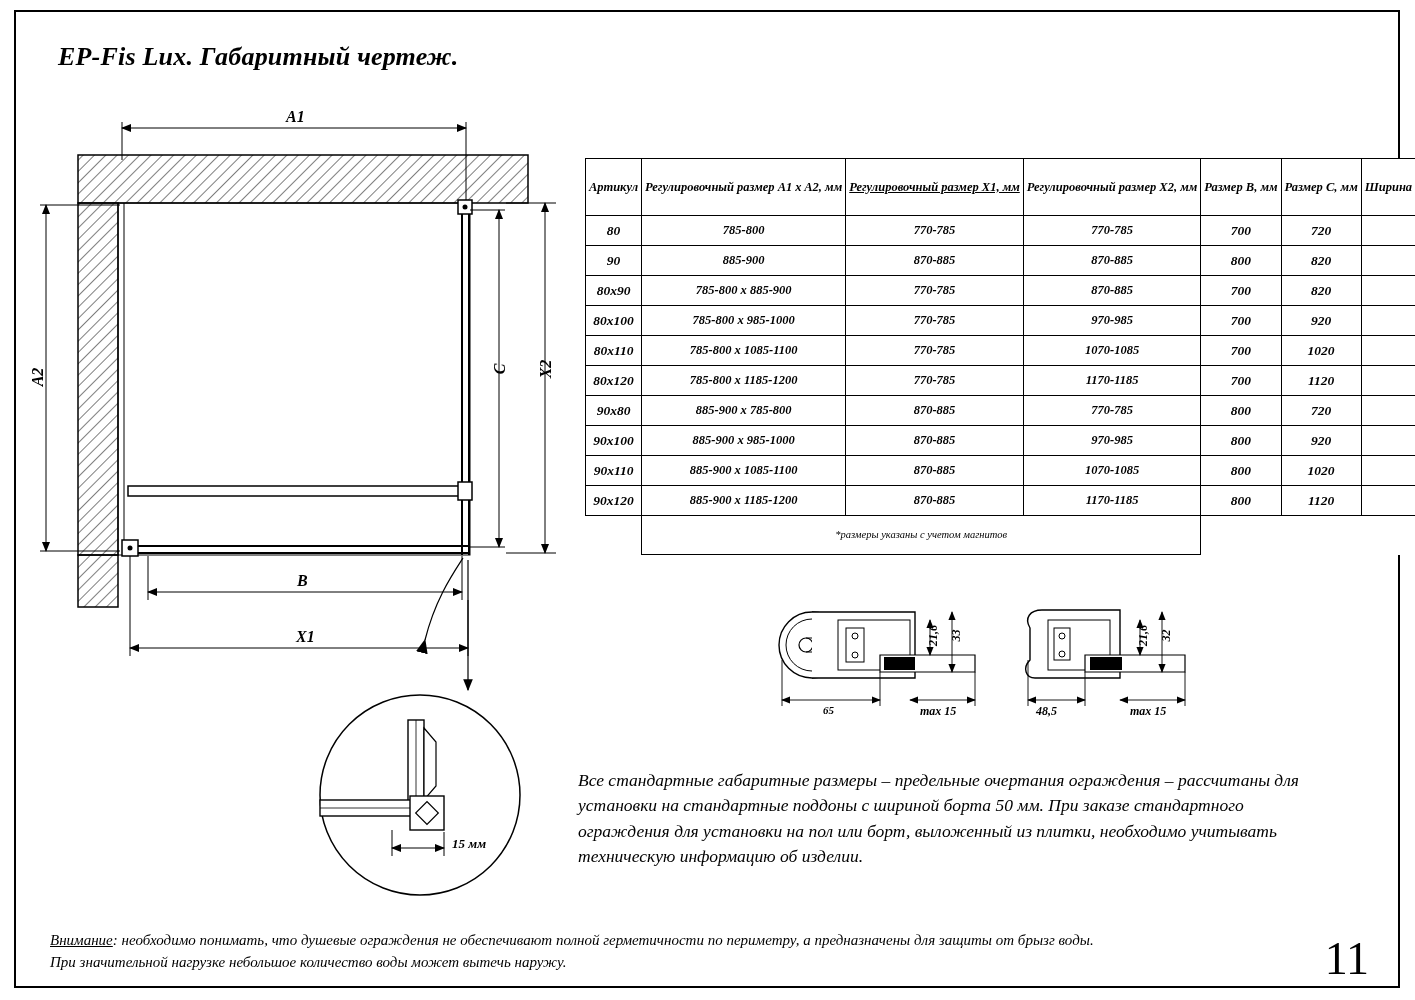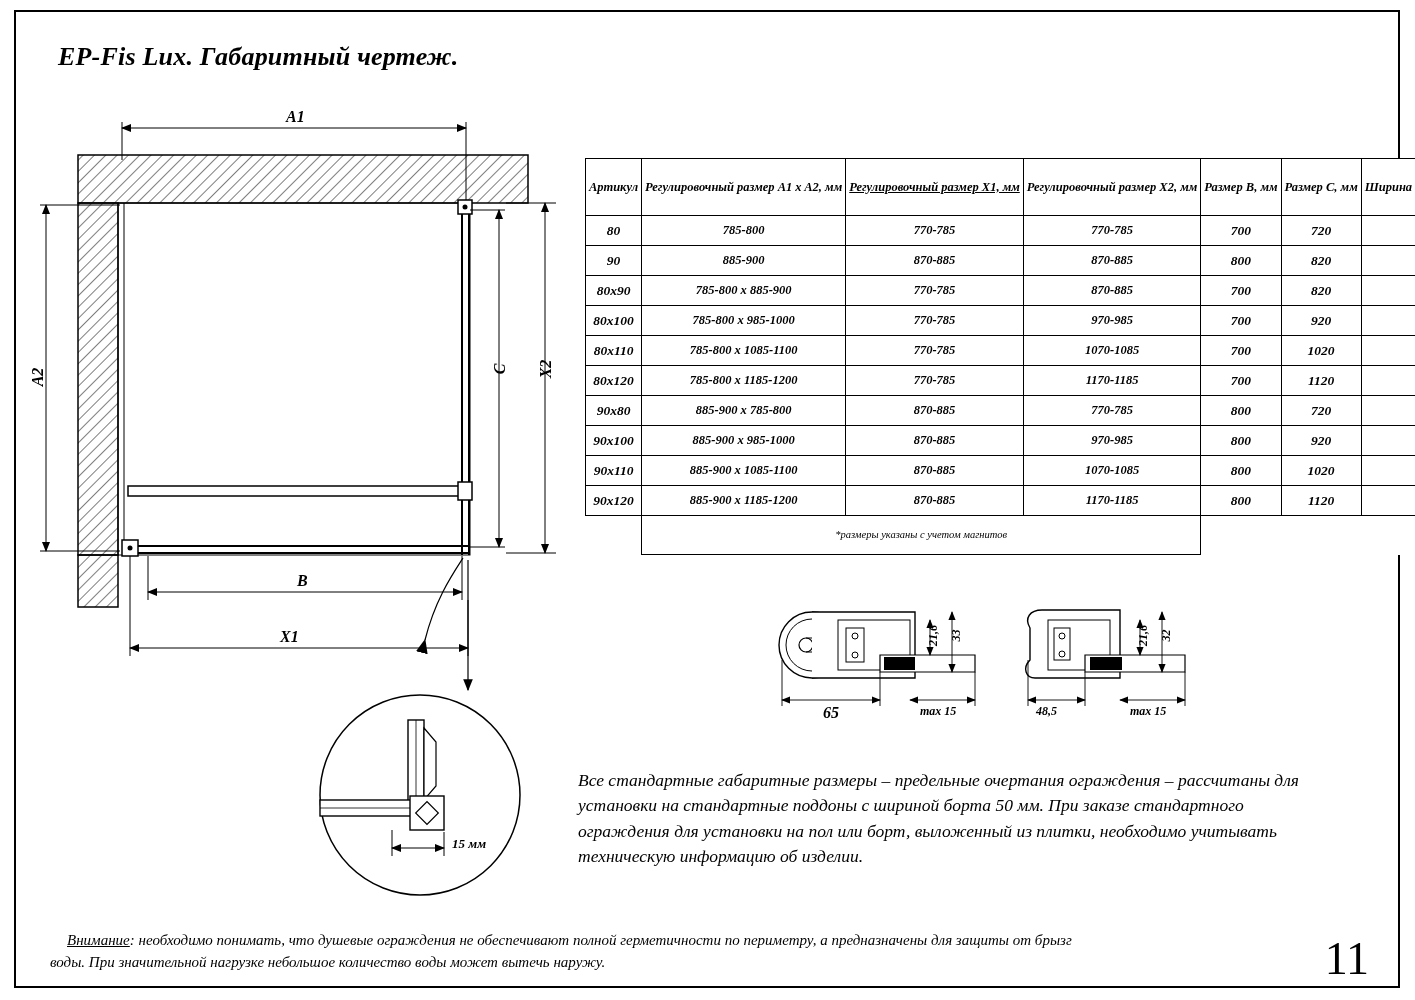--- a/index.html
+++ b/index.html
@@ -102,21 +102,21 @@
   }
   .warn {
     position: absolute;
     left: 50px; top: 930px;
     width: 1060px;
     font-family: "Liberation Serif", serif;
     font-style: italic;
     font-size: 15px;
     line-height: 1.45;
   }
-  .warn u { text-decoration: underline; margin-left: 17px; }
+  .warn u { text-decoration: underline; }
   .pagenum {
     position: absolute;
     right: 46px; bottom: 18px;
     font-family: "Liberation Serif", serif;
     font-size: 46px;
     line-height: 1;
   }
   .lbl {
     position: absolute;
     font-family: "Liberation Serif", serif;
@@ -279,28 +279,28 @@
       <line x1="1028" y1="660" x2="1028" y2="706" stroke="#000" stroke-width="0.9"></line>
       <line x1="1085" y1="672" x2="1085" y2="706" stroke="#000" stroke-width="0.9"></line>
       <line x1="1120" y1="700" x2="1185" y2="700" stroke="#000" stroke-width="0.9" marker-start="url(#arrStart)" marker-end="url(#arrEnd)"></line>
       <line x1="1185" y1="672" x2="1185" y2="706" stroke="#000" stroke-width="0.9"></line>
     </g>
   </svg>
 
   <div class="lbl" style="left:286px; top:108px;">A1</div>
   <div class="lbl rot90" style="left:18px; top:368px; width:40px; text-align:center;">A2</div>
   <div class="lbl" style="left:297px; top:572px;">B</div>
-  <div class="lbl" style="left:280px; top:628px;">X1</div>
+  <div class="lbl" style="left:296px; top:628px;">X1</div>
   <div class="lbl rot90" style="left:480px; top:360px; width:40px; text-align:center;">C</div>
   <div class="lbl rot90" style="left:526px; top:360px; width:40px; text-align:center;">X2</div>
   <div class="lbl small" style="left:452px; top:836px;">15 мм</div>
 
   <div class="lbl small rot90" style="left:913px; top:628px; width:40px; text-align:center; font-size:12px;">21,6</div>
   <div class="lbl small rot90" style="left:936px; top:628px; width:40px; text-align:center; font-size:12px;">33</div>
-  <div class="lbl small" style="left:823px; top:704px; font-size:16px;font-family:Liberation Serif, serif;">65</div>
+  <div class="lbl small" style="left:823px; top:704px; font-size:11px;font-family:Liberation Serif, serif;">65</div>
   <div class="lbl small" style="left:920px; top:704px; font-size:12px;">max 15</div>
 
   <div class="lbl small rot90" style="left:1123px; top:628px; width:40px; text-align:center; font-size:12px;">21,6</div>
   <div class="lbl small rot90" style="left:1146px; top:628px; width:40px; text-align:center; font-size:12px;">32</div>
   <div class="lbl small" style="left:1036px; top:704px; font-size:12px;">48,5</div>
   <div class="lbl small" style="left:1130px; top:704px; font-size:12px;">max 15</div>
 
   <table class="tbl">
     <thead>
       <tr>

